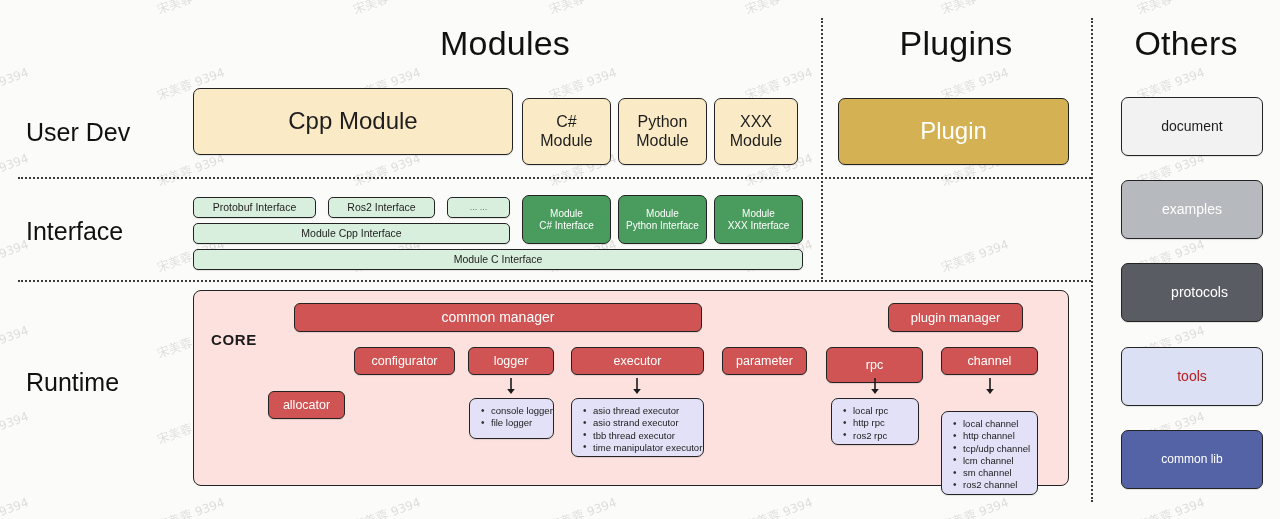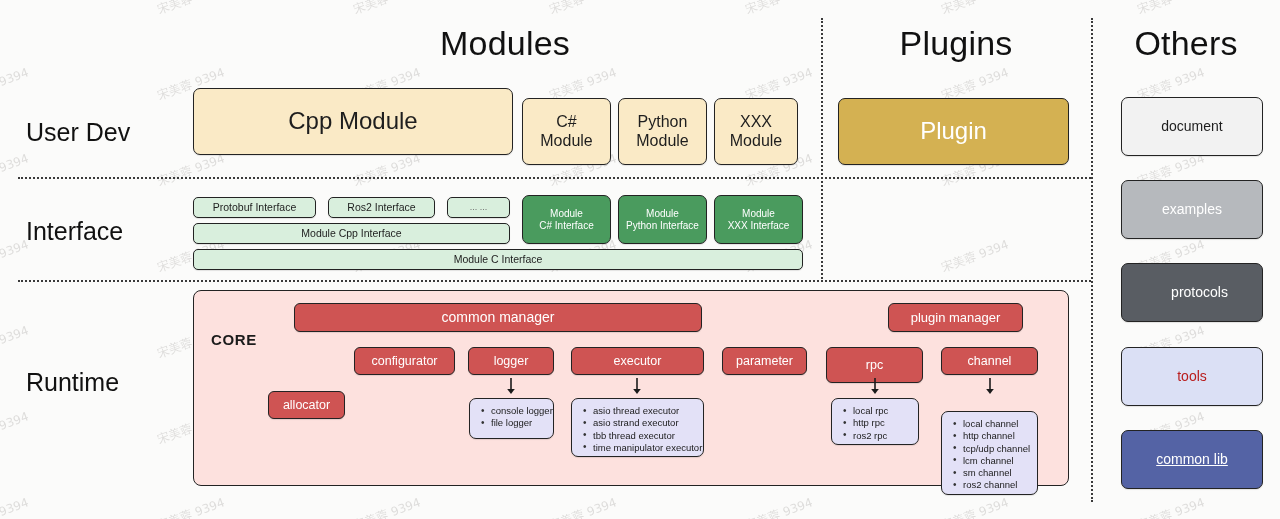--- a/index.html
+++ b/index.html
@@ -314,15 +314,15 @@
         <li>lcm channel</li>
         <li>sm channel</li>
         <li>ros2 channel</li>
       </ul>
   </div>
 
   <div class="box c-white" style="left:1121px; top:97px; width:142px; height:59px; font-size:14px;">document</div>
   <div class="box c-gray" style="left:1121px; top:180px; width:142px; height:59px; font-size:14px;">examples</div>
   <div class="box c-dkgray" style="left:1121px; top:263px; width:142px; height:59px; font-size:14px;padding-left:15px;">protocols</div>
   <div class="box c-pale" style="left:1121px; top:347px; width:142px; height:59px; font-size:14px;">tools</div>
-  <div class="box c-blue" style="left:1121px; top:430px; width:142px; height:59px; font-size:14px;text-decoration:underline;">common lib</div>
+  <div class="box c-blue" style="left:1121px; top:430px; width:142px; height:59px; font-size:12px;">common lib</div>
 
 </div>
 
 </body></html>

